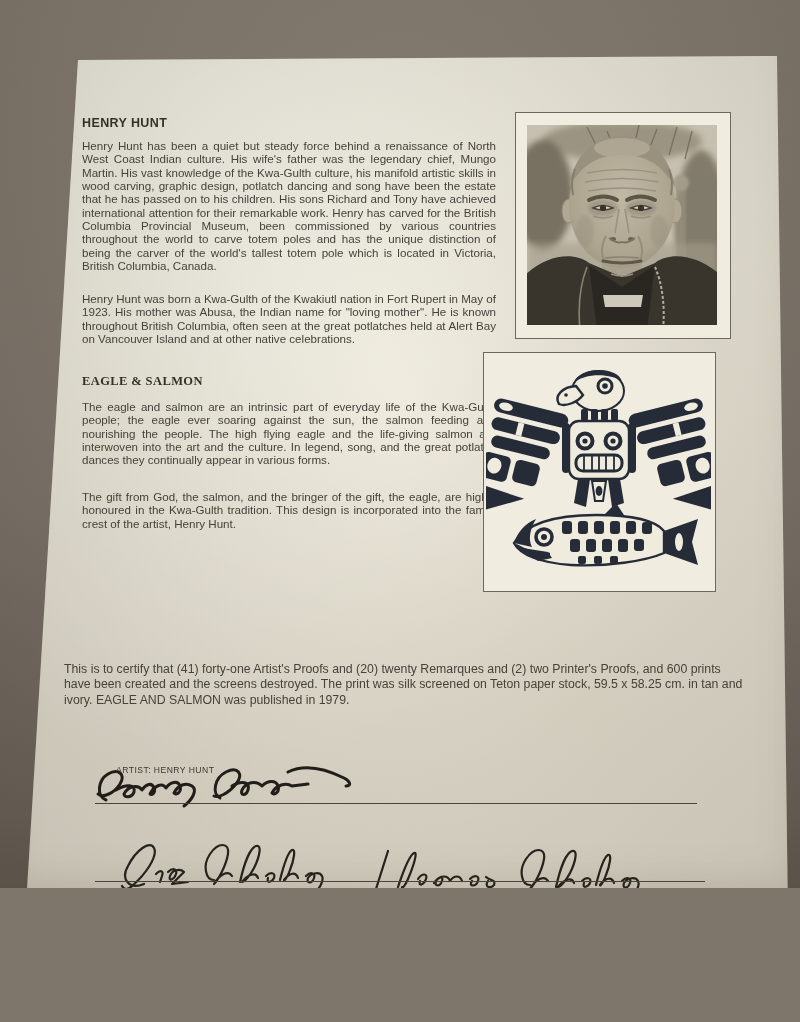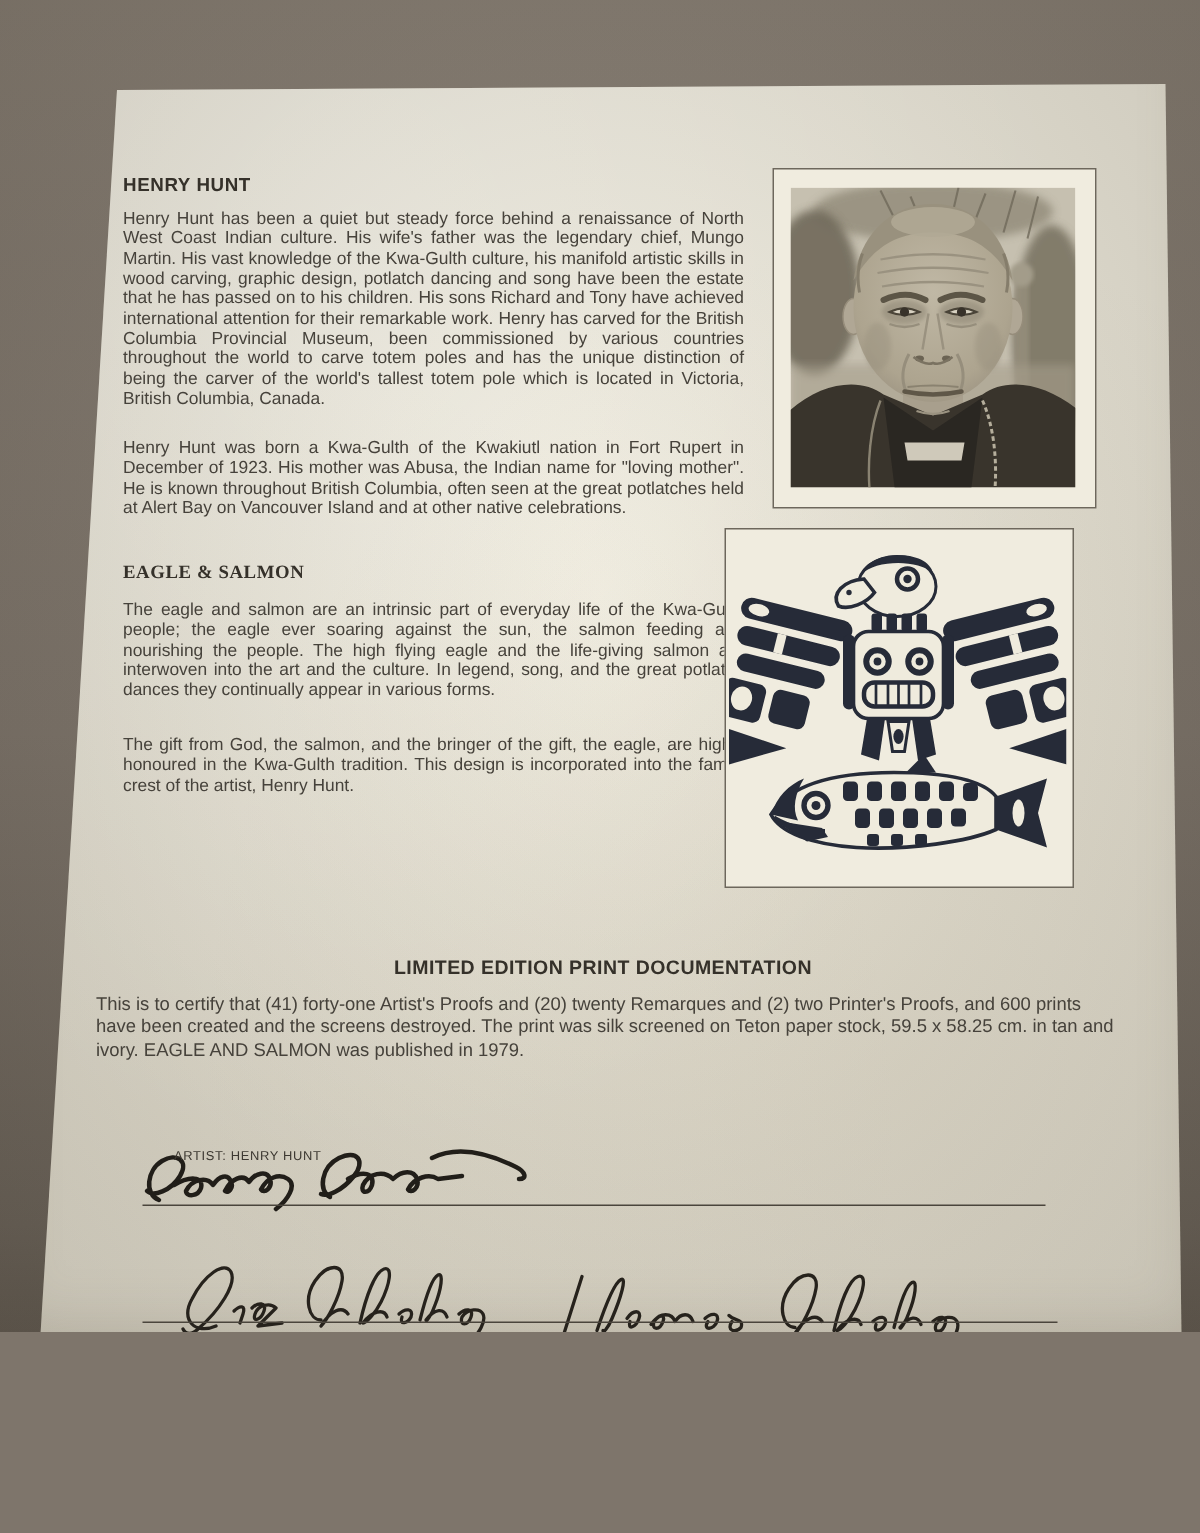--- a/index.html
+++ b/index.html
@@ -49,21 +49,21 @@
 <body>
 
 <div class="stage">
   <div class="paper-shadow"></div>
   <div class="paper"></div>
 
   <div class="content">
 
     <div class="h-section" style="left:82px;top:116px;">HENRY HUNT</div>
     <div class="para" style="left:82px;top:139px;">Henry Hunt has been a quiet but steady force behind a renaissance of North West Coast Indian culture. His wife's father was the legendary chief, Mungo Martin. His vast knowledge of the Kwa-Gulth culture, his manifold artistic skills in wood carving, graphic design, potlatch dancing and song have been the estate that he has passed on to his children. His sons Richard and Tony have achieved international attention for their remarkable work. Henry has carved for the British Columbia Provincial Museum, been commissioned by various countries throughout the world to carve totem poles and has the unique distinction of being the carver of the world's tallest totem pole which is located in Victoria, British Columbia, Canada.</div>
-    <div class="para" style="left:82px;top:292px;">Henry Hunt was born a Kwa-Gulth of the Kwakiutl nation in Fort Rupert in December of 1923. His mother was Abusa, the Indian name for "loving mother". He is known throughout British Columbia, often seen at the great potlatches held at Alert Bay on Vancouver Island and at other native celebrations.</div>
+    <div class="para" style="left:82px;top:292px;">Henry Hunt was born a Kwa-Gulth of the Kwakiutl nation in Fort Rupert in May of 1923. His mother was Abusa, the Indian name for "loving mother". He is known throughout British Columbia, often seen at the great potlatches held at Alert Bay on Vancouver Island and at other native celebrations.</div>
 
     <div class="h-section" style="left:82px;top:374px;font-family:Liberation Serif, serif;">EAGLE &amp; SALMON</div>
     <div class="para" style="left:82px;top:400px;">The eagle and salmon are an intrinsic part of everyday life of the Kwa-Gulth people; the eagle ever soaring against the sun, the salmon feeding and nourishing the people. The high flying eagle and the life-giving salmon are interwoven into the art and the culture. In legend, song, and the great potlatch dances they continually appear in various forms.</div>
     <div class="para" style="left:82px;top:490px;">The gift from God, the salmon, and the bringer of the gift, the eagle, are highly honoured in the Kwa-Gulth tradition. This design is incorporated into the family crest of the artist, Henry Hunt.</div>
 
     <div class="frame" style="left:515px;top:112px;width:214px;height:225px;">
       <div class="frame-inner" style="left:11px;top:12px;width:190px;height:200px;" aria-label="Henry Hunt">
         <svg width="190" height="200" viewBox="0 0 190 200">
           <defs>
             <radialGradient id="faceGrad" cx="50%" cy="42%" r="65%">
@@ -226,21 +226,20 @@
               <rect x="92" y="201" width="8" height="8" rx="2"></rect>
                 <rect x="108" y="201" width="8" height="8" rx="2"></rect>
               <rect x="124" y="201" width="8" height="8" rx="2"></rect>
             </g>
             <path d="M118,160 L130,148 L138,160 Z" stroke="none"></path>
           </g>
         </svg>
       </div>
     </div>
 
-    <div class="doc-heading">LIMITED EDITION PRINT DOCUMENTATION</div>
     <div class="doc-body">This is to certify that (41) forty-one Artist's Proofs and (20) twenty Remarques and (2) two Printer's Proofs, and 600 prints have been created and the screens destroyed. The print was silk screened on Teton paper stock, 59.5 x 58.25 cm. in tan and ivory. EAGLE AND SALMON was published in 1979.</div>
 
     <div class="sig" style="left:92px;top:760px;" aria-label="Henry Hunt">
       <svg width="270" height="50" viewBox="0 0 270 50" fill="none" stroke="#211e19" stroke-width="3" stroke-linecap="round" stroke-linejoin="round">
         <path d="M14,40 C4,36 6,20 16,14 C26,8 34,14 28,24 C22,34 10,38 6,34"></path>
         <path d="M24,30 C34,24 44,24 42,32 C40,38 32,38 32,34 C36,26 46,24 50,30 C54,24 60,22 62,28 C64,32 60,36 58,34 C62,26 70,22 74,28 C78,22 86,20 88,26 C90,32 84,36 82,33 C86,25 94,22 100,26 C106,30 100,40 92,46"></path>
         <path d="M128,38 C120,34 122,18 134,12 C146,6 152,14 144,24 C136,34 126,38 122,36"></path>
         <path d="M140,26 C150,20 158,22 156,30 C154,36 148,36 150,30 C154,22 164,20 170,26 C176,20 184,20 186,26 C188,32 182,36 180,33 C184,25 194,22 200,26 L216,24"></path>
         <path d="M196,12 C212,4 232,8 252,18 C258,21 260,26 254,26"></path>
       </svg>

